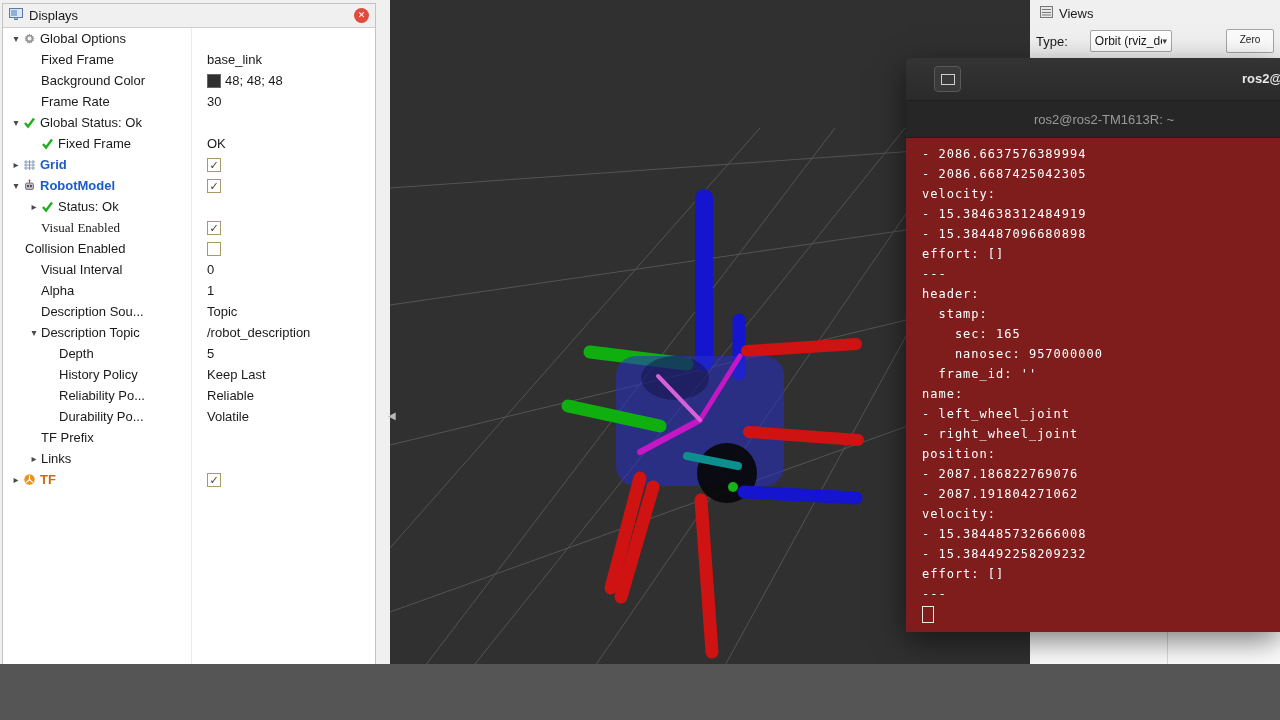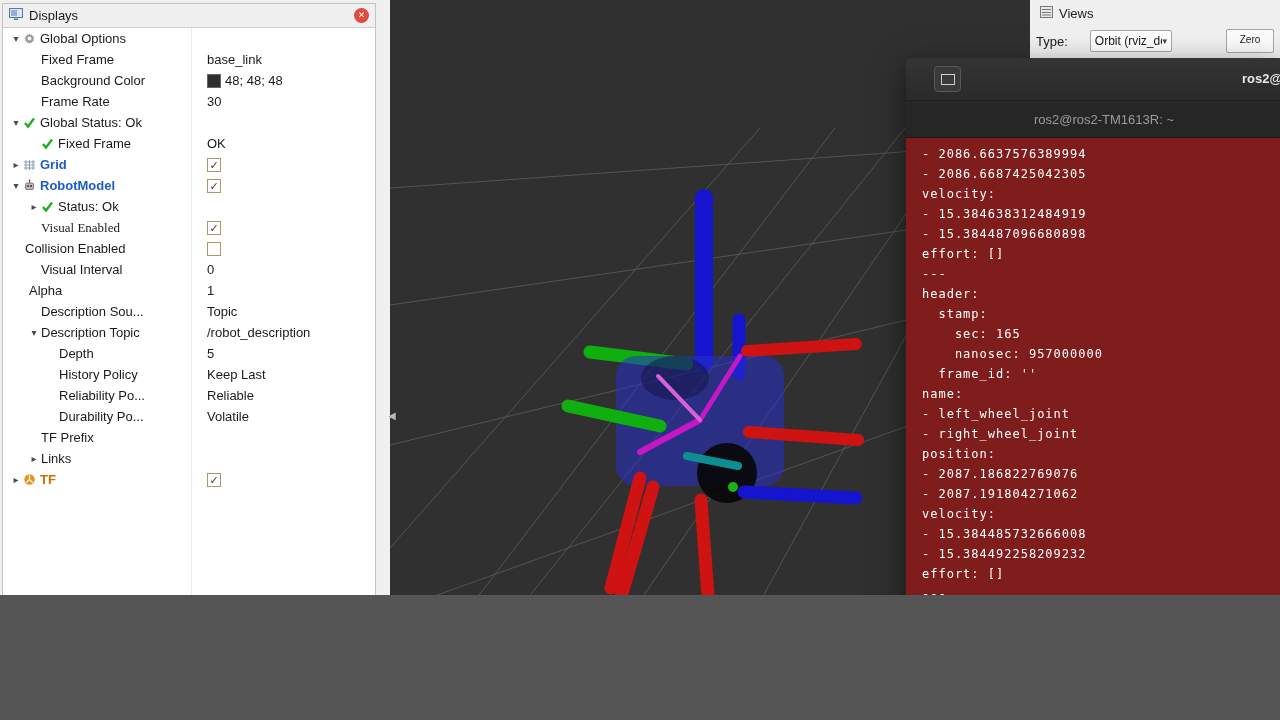--- a/index.html
+++ b/index.html
@@ -1,16 +1,16 @@
 <!DOCTYPE html>
 <html><head>
 <meta charset="utf-8">
 <style>
   html,body{margin:0;padding:0;background:#555;}
-  .wrap{position:relative;width:1280px;height:595px;background:#f0f0f0;overflow:hidden;
+  .wrap{position:relative;width:1280px;height:664px;background:#f0f0f0;overflow:hidden;
         font-family:"Liberation Sans","DejaVu Sans",sans-serif;font-size:13px;color:#1a1a1a;}
 
   
   .displays{position:absolute;left:2px;top:3px;width:374px;height:700px;background:#fff;
             border:1px solid #c3c3c3;box-sizing:border-box;}
   .displays-header{height:23px;background:#f0f0f0;border-bottom:1px solid #cfcfcf;
                    display:flex;align-items:center;padding:0 6px;}
   .displays-header .ptitle{margin-left:6px;flex:1;}
   .close-btn{width:15px;height:15px;border-radius:50%;background:#df4b3c;color:#fff;
              font-size:9px;line-height:15px;text-align:center;font-weight:bold;cursor:default;}
@@ -194,21 +194,21 @@
           </div>
         </div>
         <div class="trow">
           <div class="rleft" style="padding-left: 24px;">
             <span class="arrow"></span>
             <span class="pname">Visual Interval</span>
           </div>
           <div class="pval">0</div>
         </div>
         <div class="trow">
-          <div class="rleft" style="padding-left: 12px;">
+          <div class="rleft" style="padding-left: 24px;">
             <span class="arrow"></span>
             <span class="pname">Alpha</span>
           </div>
           <div class="pval">1</div>
         </div>
         <div class="trow">
           <div class="rleft" style="padding-left: 24px;">
             <span class="arrow"></span>
             <span class="pname">Description Sou...</span>
           </div>

